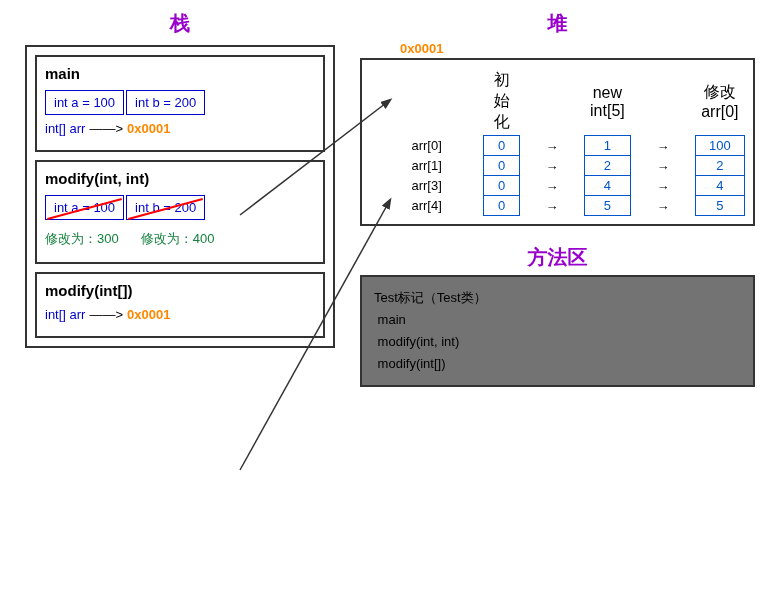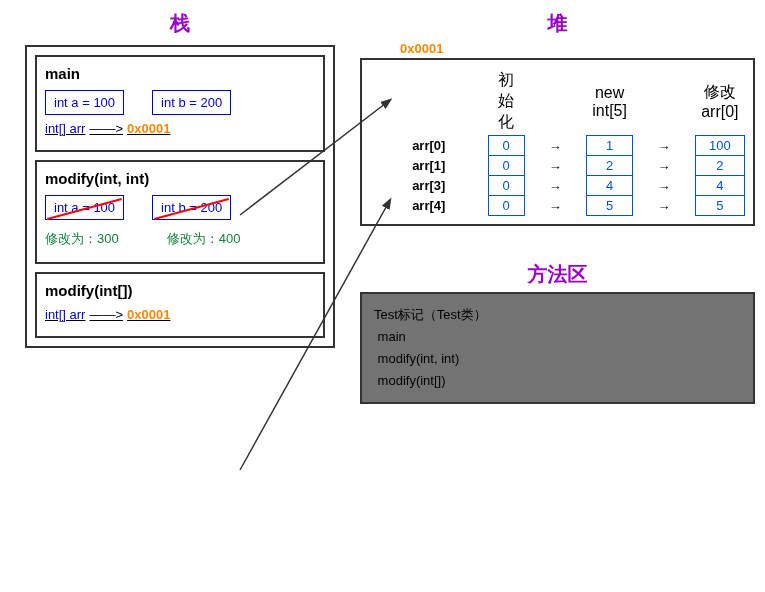--- a/index.html
+++ b/index.html
@@ -53,21 +53,21 @@
 
     .frame-label {
       font-size: 15px;
       font-weight: bold;
       color: #000;
       margin-bottom: 8px;
     }
 
     .frame-row {
       display: flex;
-      gap: 28px;
+      gap: 2px;
       margin-bottom: 6px;
       flex-wrap: wrap;
       align-items: center;
     }
 
     .var-box {
       border: 1.5px solid #0000cc;
       padding: 4px 8px;
       color: #0000cc;
       font-size: 13px;
@@ -91,21 +91,20 @@
       width: 100%;
       height: 2px;
       background: red;
       transform: rotate(-15deg);
     }
 
     .arr-ref {
       display: flex;
       align-items: center;
       gap: 4px;
-      text-decoration: underline;
     }
 
     .arr-label {
       color: #0000cc;
       font-size: 13px;
     }
 
     .arr-arrow {
       color: #000;
       font-size: 13px;
@@ -176,21 +175,20 @@
       text-align: center;
       padding: 2px 4px;
       font-size: 13px;
     }
 
     .row-label {
       text-align: right;
       padding-right: 6px;
       color: #000;
       font-size: 13px;
-      font-weight: bold;
     }
 
     .cell-blue {
       border: 1.5px solid #0055cc;
       color: #0055cc;
       width: 36px;
       min-width: 36px;
     }
 
     .cell-arrow {
@@ -325,21 +323,21 @@
               <td class="cell-arrow">→</td>
               <td class="cell-blue">5</td>
               <td class="cell-arrow">→</td>
               <td class="cell-blue">5</td>
             </tr>
           </tbody>
         </table>
       </div>
     </div>
 
-    <div class="method-section" style="margin-top:27px;">
+    <div class="method-section" style="margin-top:10px;">
       <div class="panel-title-method">方法区</div>
       <div class="method-box">
         <div>Test标记（Test类）</div>
         <div>&nbsp;main</div>
         <div>&nbsp;modify(int, int)</div>
         <div>&nbsp;modify(int[])</div>
       </div>
     </div>
 
   </div>

